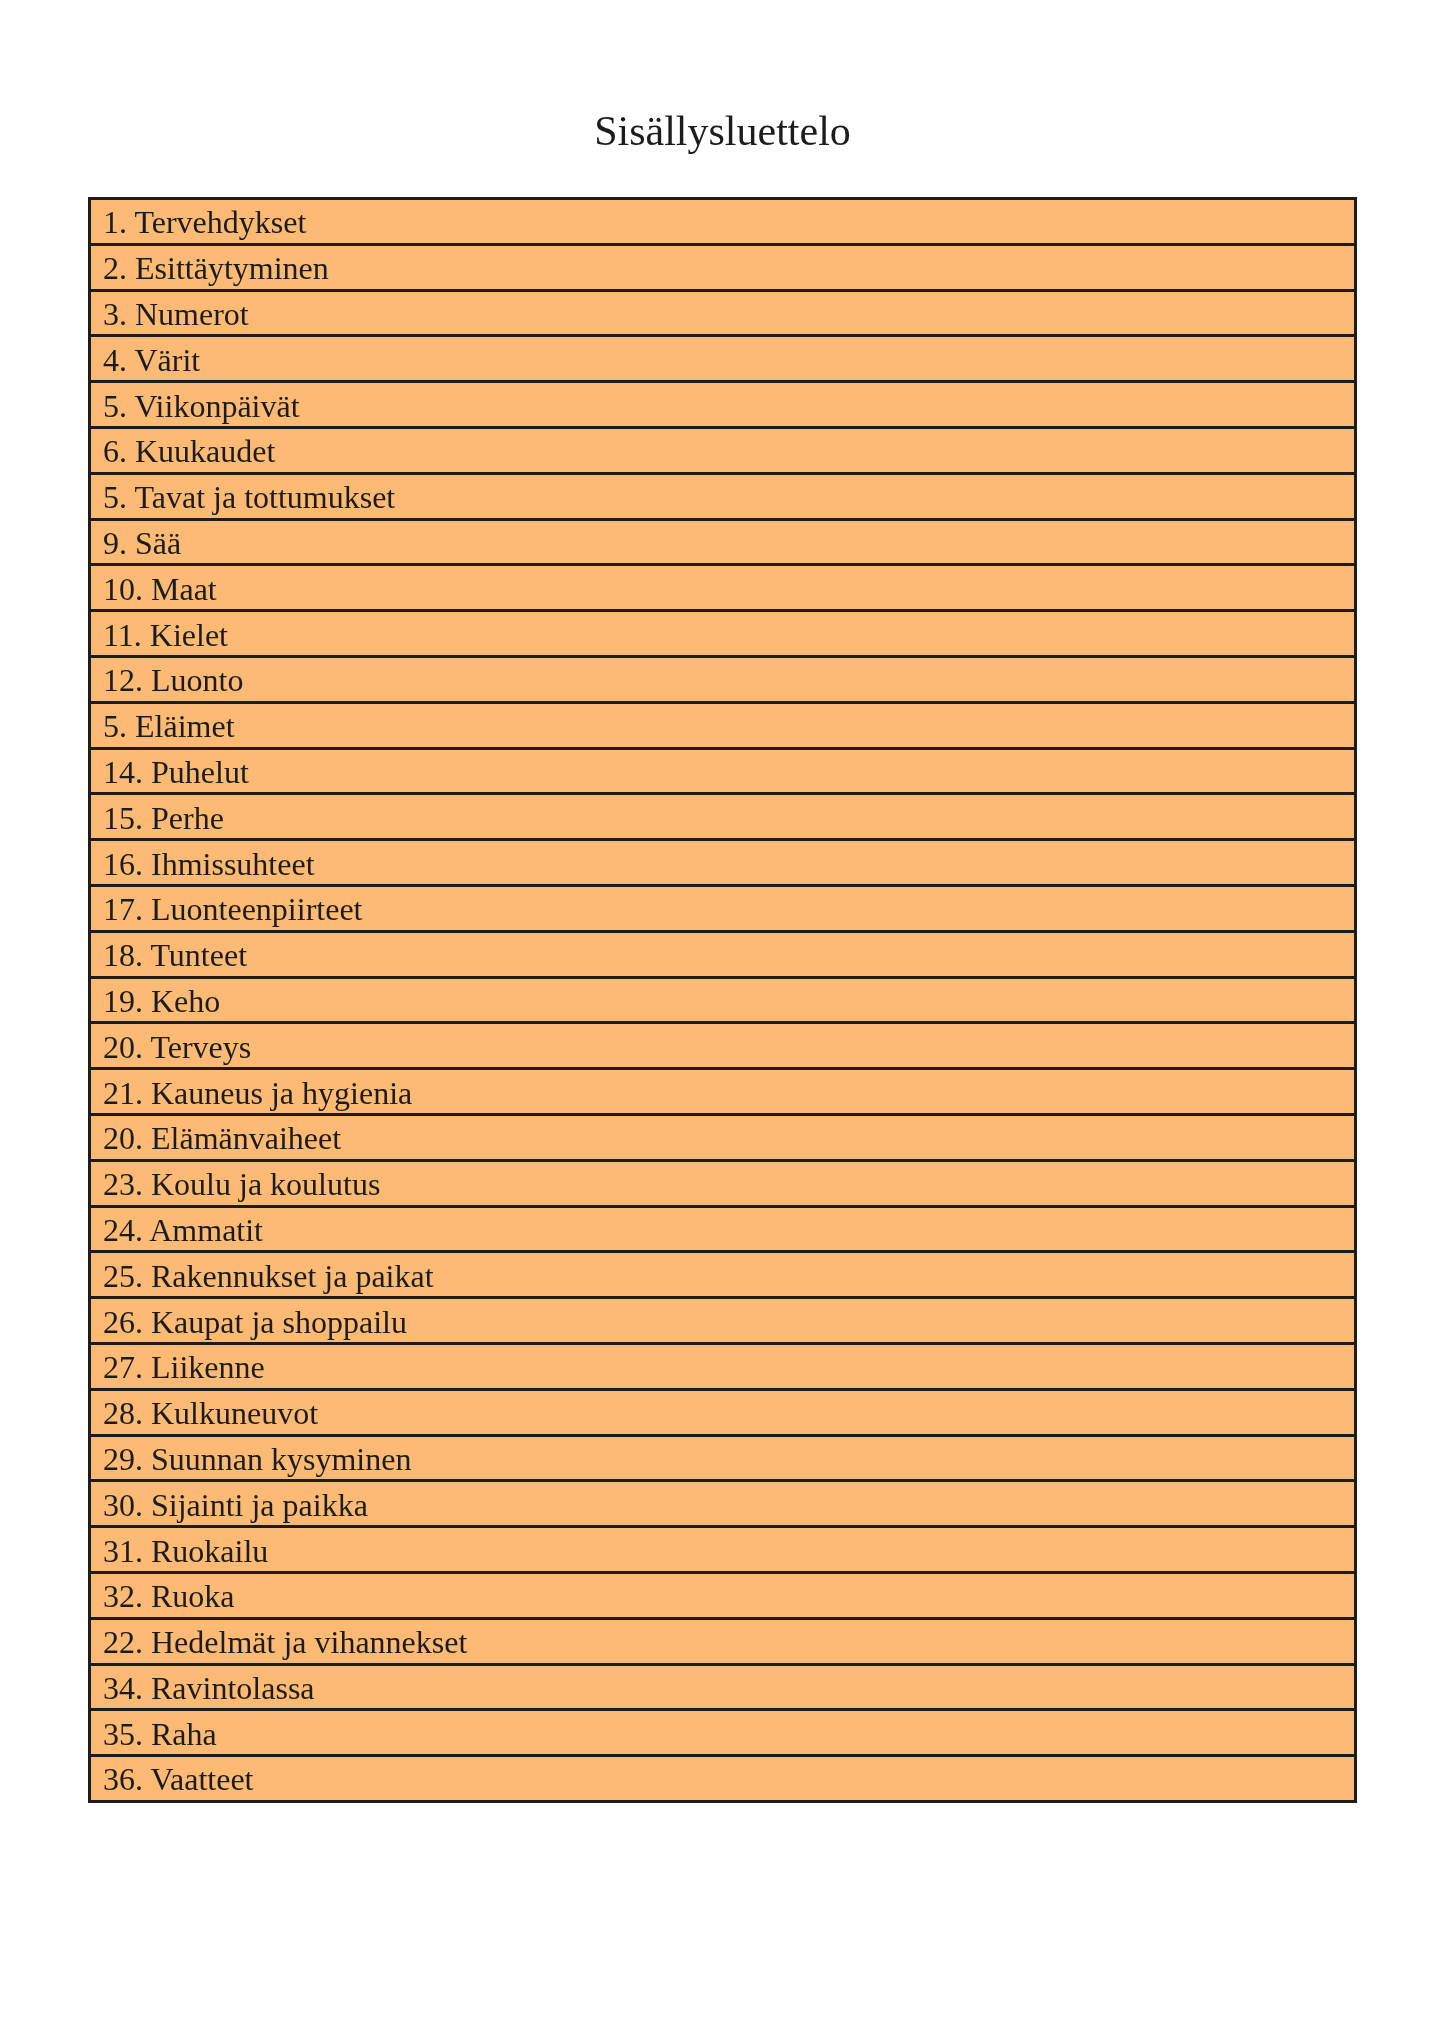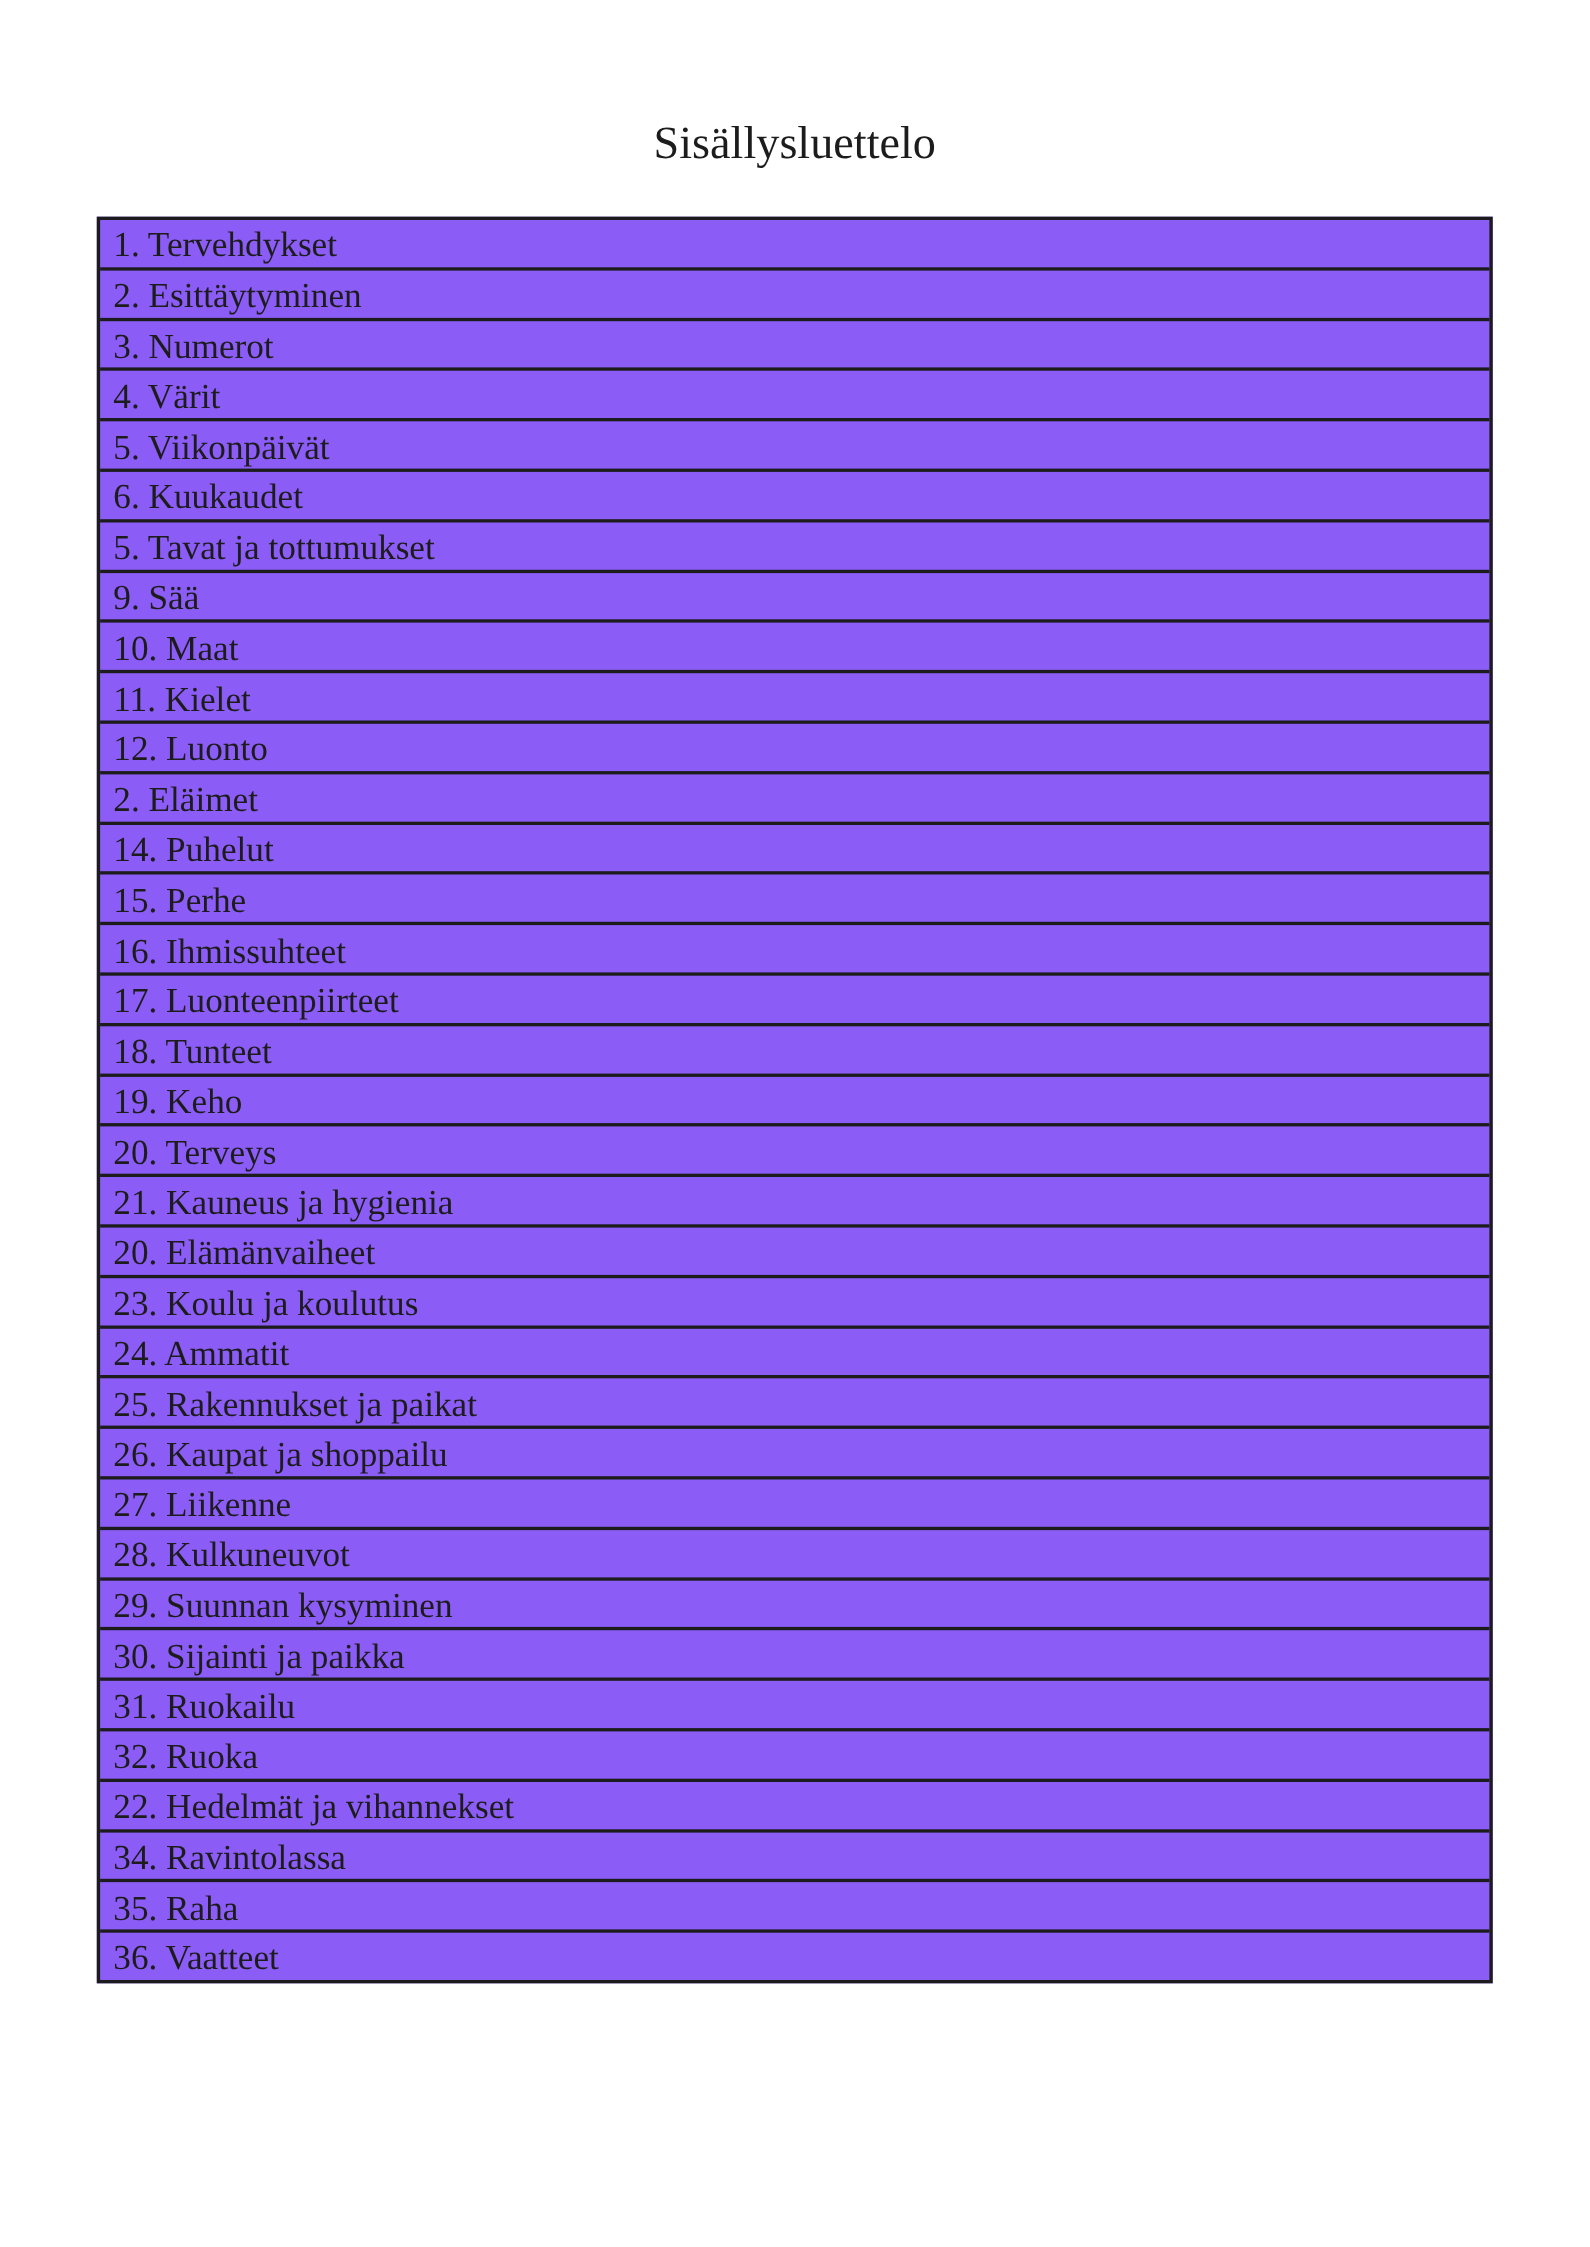--- a/index.html
+++ b/index.html
@@ -28,21 +28,21 @@
     letter-spacing: 0px;
     margin-top: 34px;
   }
   .toc-table {
     position: absolute;
     left: 88px;
     top: 197px;
     width: 1269px;
     box-sizing: border-box;
     border: 3px solid #1c1c1c;
-    background: #8b5cf6;
+    background: #fdba74;
   }
   .toc-row {
     height: 42.8px;
     border-bottom: 3px solid #1c1c1c;
     display: flex;
     align-items: center;
     padding-left: 12px;
     box-sizing: content-box;
   }
   .toc-row:last-child {
@@ -90,21 +90,21 @@
       <div class="toc-row">
         <span class="toc-entry-text">10. Maat</span>
       </div>
       <div class="toc-row">
         <span class="toc-entry-text">11. Kielet</span>
       </div>
       <div class="toc-row">
         <span class="toc-entry-text">12. Luonto</span>
       </div>
       <div class="toc-row">
-        <span class="toc-entry-text">2. Eläimet</span>
+        <span class="toc-entry-text">5. Eläimet</span>
       </div>
       <div class="toc-row">
         <span class="toc-entry-text">14. Puhelut</span>
       </div>
       <div class="toc-row">
         <span class="toc-entry-text">15. Perhe</span>
       </div>
       <div class="toc-row">
         <span class="toc-entry-text">16. Ihmissuhteet</span>
       </div>

